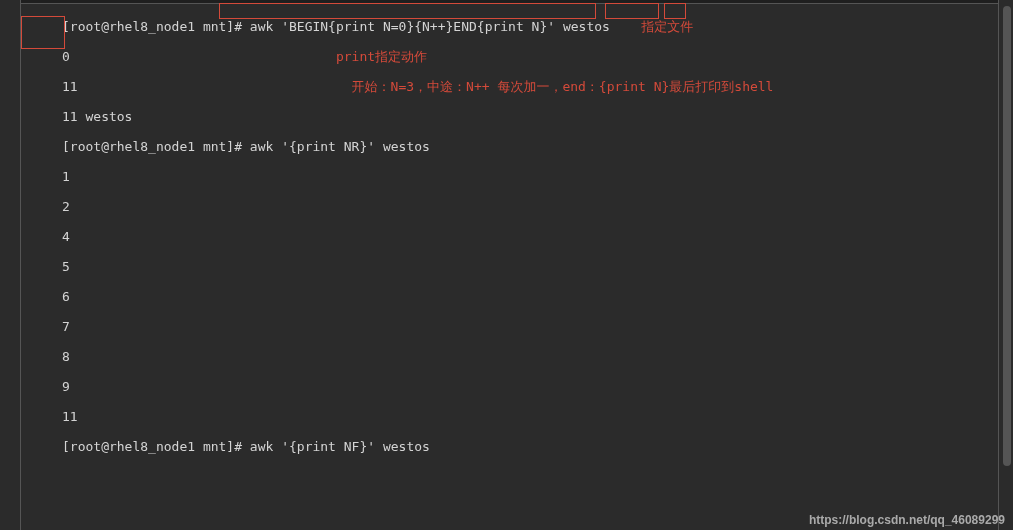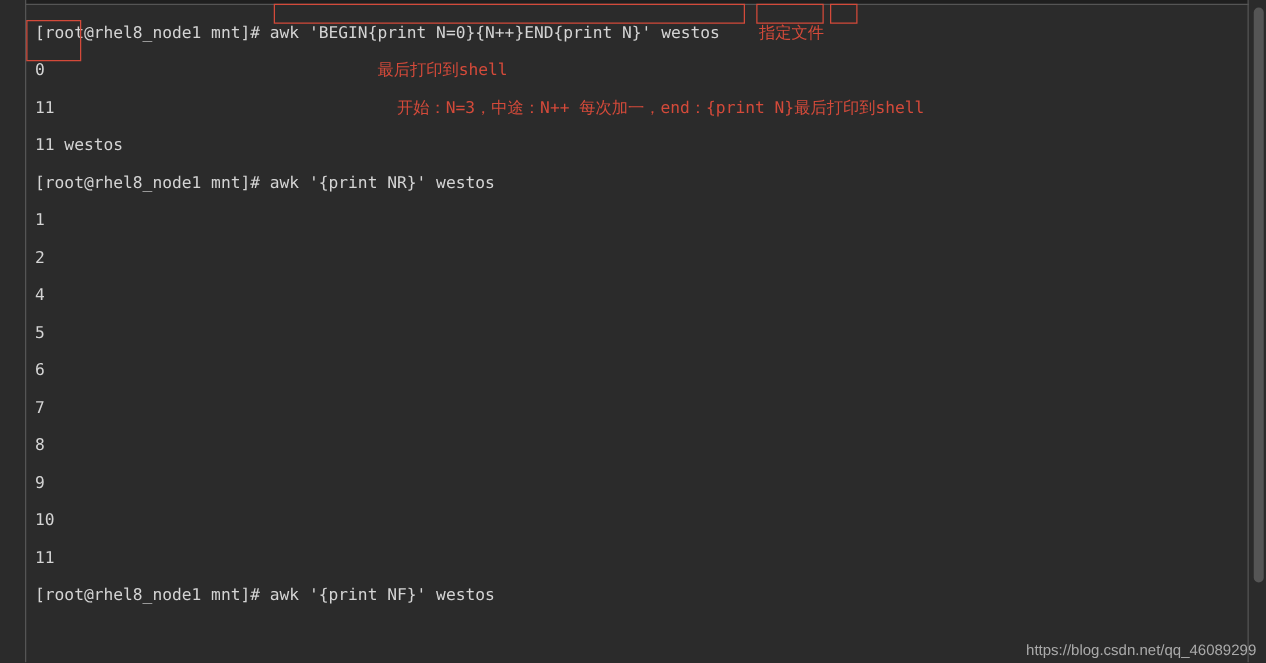--- a/index.html
+++ b/index.html
@@ -12,21 +12,21 @@
     width: 1013px;
     height: 530px;
     position: relative;
     overflow: hidden;
     padding: 4px 0 0 28px;
   }
   .terminal {
     white-space: pre;
     position: relative;
   }
-  .line { display: block; height: 15px; }
+  .line { display: block; height: 15px; margin-left: 34px; }
   .red-annot { color: #d44a3a; }
   .red-box {
     position: absolute;
     border: 1.5px solid #d44a3a;
     pointer-events: none;
   }
   .scrollbar {
     position: absolute;
     right: 2px;
     top: 6px;
@@ -35,20 +35,21 @@
     background: #555;
     border-radius: 4px;
   }
   .watermark {
     position: absolute;
     right: 8px;
     bottom: 2px;
     color: #aaa;
     font-size: 12px;
     font-family: Arial, sans-serif;
+    font-weight: bold;
   }
   .window-edge {
     position: absolute;
     top: 0;
     right: 14px;
     width: 1px;
     height: 100%;
     background: #555;
   }
   .top-edge {
@@ -71,33 +72,32 @@
 </style>
 </head>
 <body>
 
 <div class="top-edge"></div>
 <div class="left-edge"></div>
 <div class="window-edge"></div>
 
 <div class="terminal">
 <span class="line"><span>[root@rhel8_node1 mnt]# </span><span>awk 'BEGIN{print N=0}{N++}END{print N}' westos</span>    <span class="red-annot">指定文件</span></span>
-<span class="line"><span>0</span>                                  <span class="red-annot">最后打印到shell</span></span>
+<span class="line"><span>0</span>                                  <span class="red-annot">print指定动作</span></span>
 <span class="line"><span>11</span>                                   <span class="red-annot">开始：N=3，中途：N++ 每次加一，end：{print N}最后打印到shell</span></span>
 <span class="line">11 westos</span>
 <span class="line"><span>[root@rhel8_node1 mnt]# </span><span>awk '{print NR}' westos</span></span>
 <span class="line">1</span>
 <span class="line">2</span>
 <span class="line">4</span>
 <span class="line">5</span>
 <span class="line">6</span>
 <span class="line">7</span>
 <span class="line">8</span>
 <span class="line">9</span>
-<span class="line">10</span>
 <span class="line">11</span>
 <span class="line"><span>[root@rhel8_node1 mnt]# </span><span>awk '{print NF}' westos</span></span>
 
 
 
 
 
 
 
 

